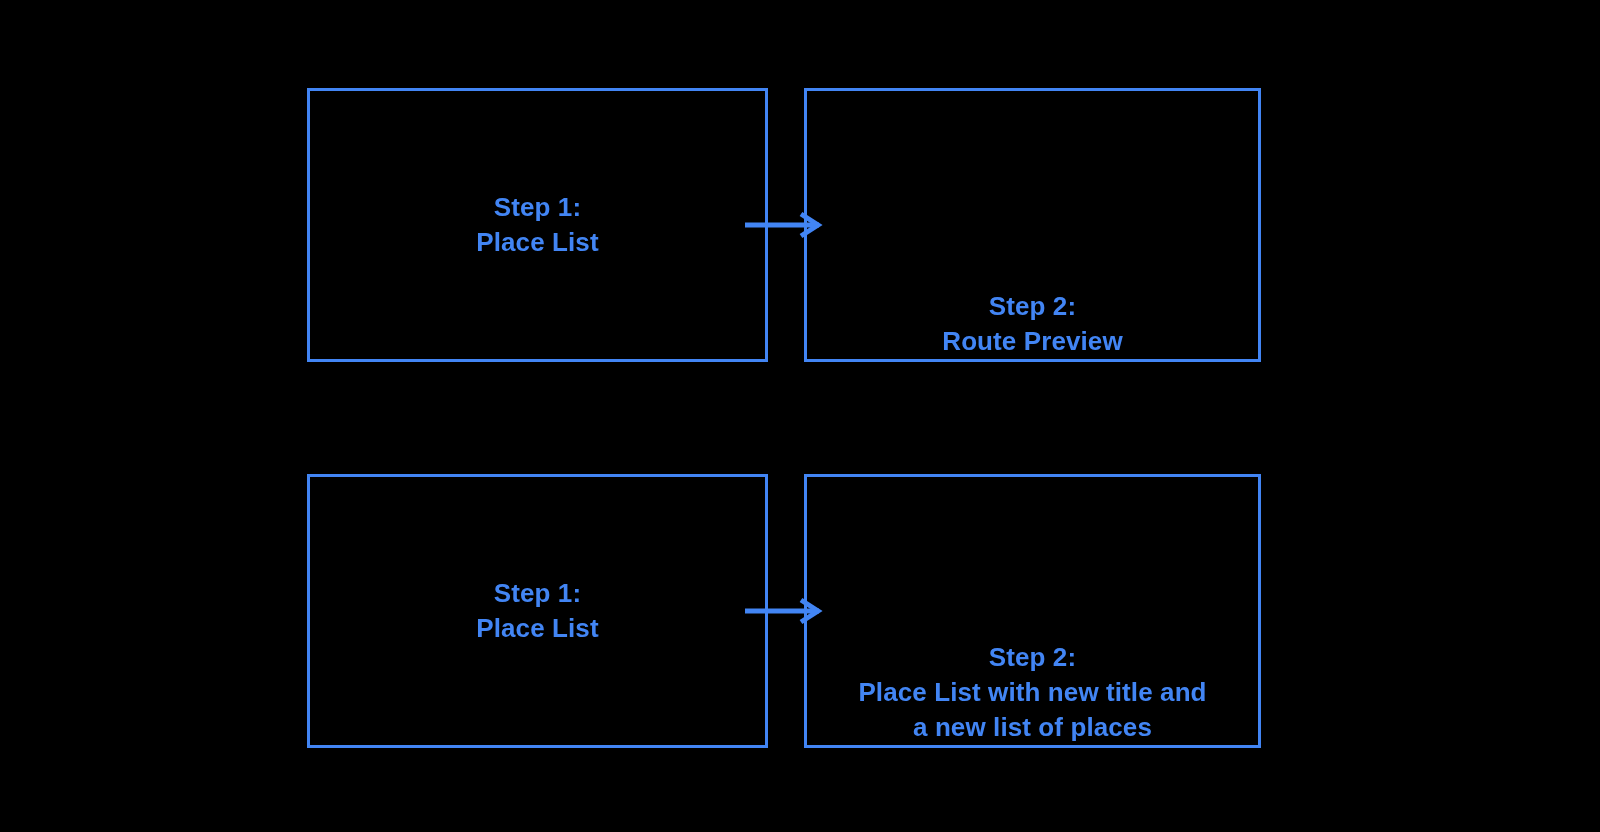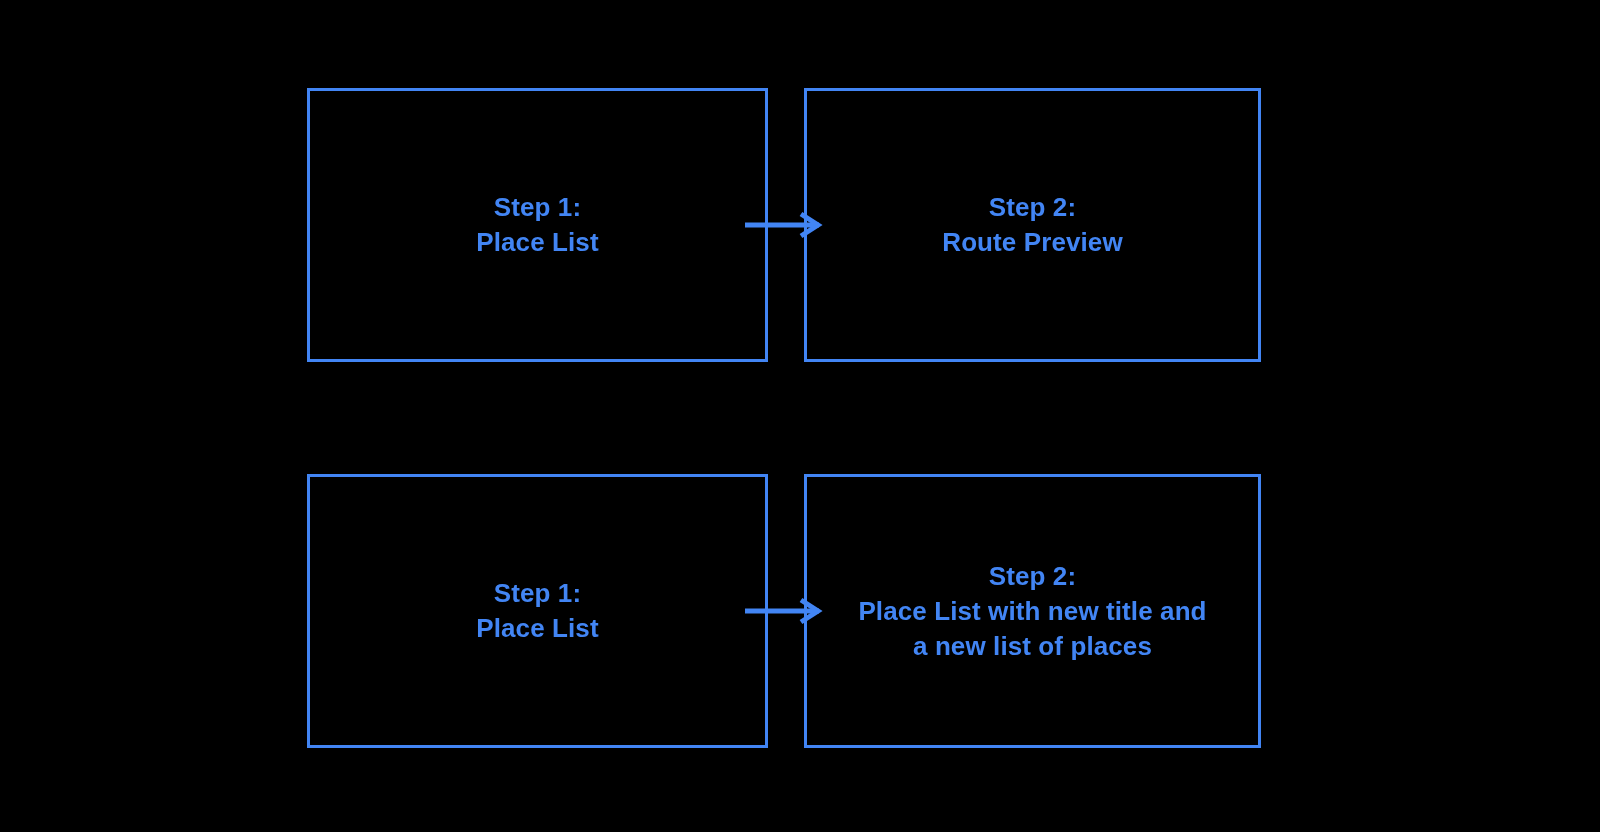--- a/index.html
+++ b/index.html
@@ -39,20 +39,21 @@
     align-items: center;
     justify-content: center;
   }
   .step-box.box-left {
     left: 307px;
     width: 461px;
   }
   .step-box.box-right {
     left: 804px;
     width: 457px;
+    align-items: flex-end;
   }
 
   .step-label {
     color: #4285f4;
     font-family: "Liberation Sans", sans-serif;
     font-size: 26px;
     font-weight: bold;
     line-height: 35px;
     text-align: center;
     letter-spacing: 0.1px;

